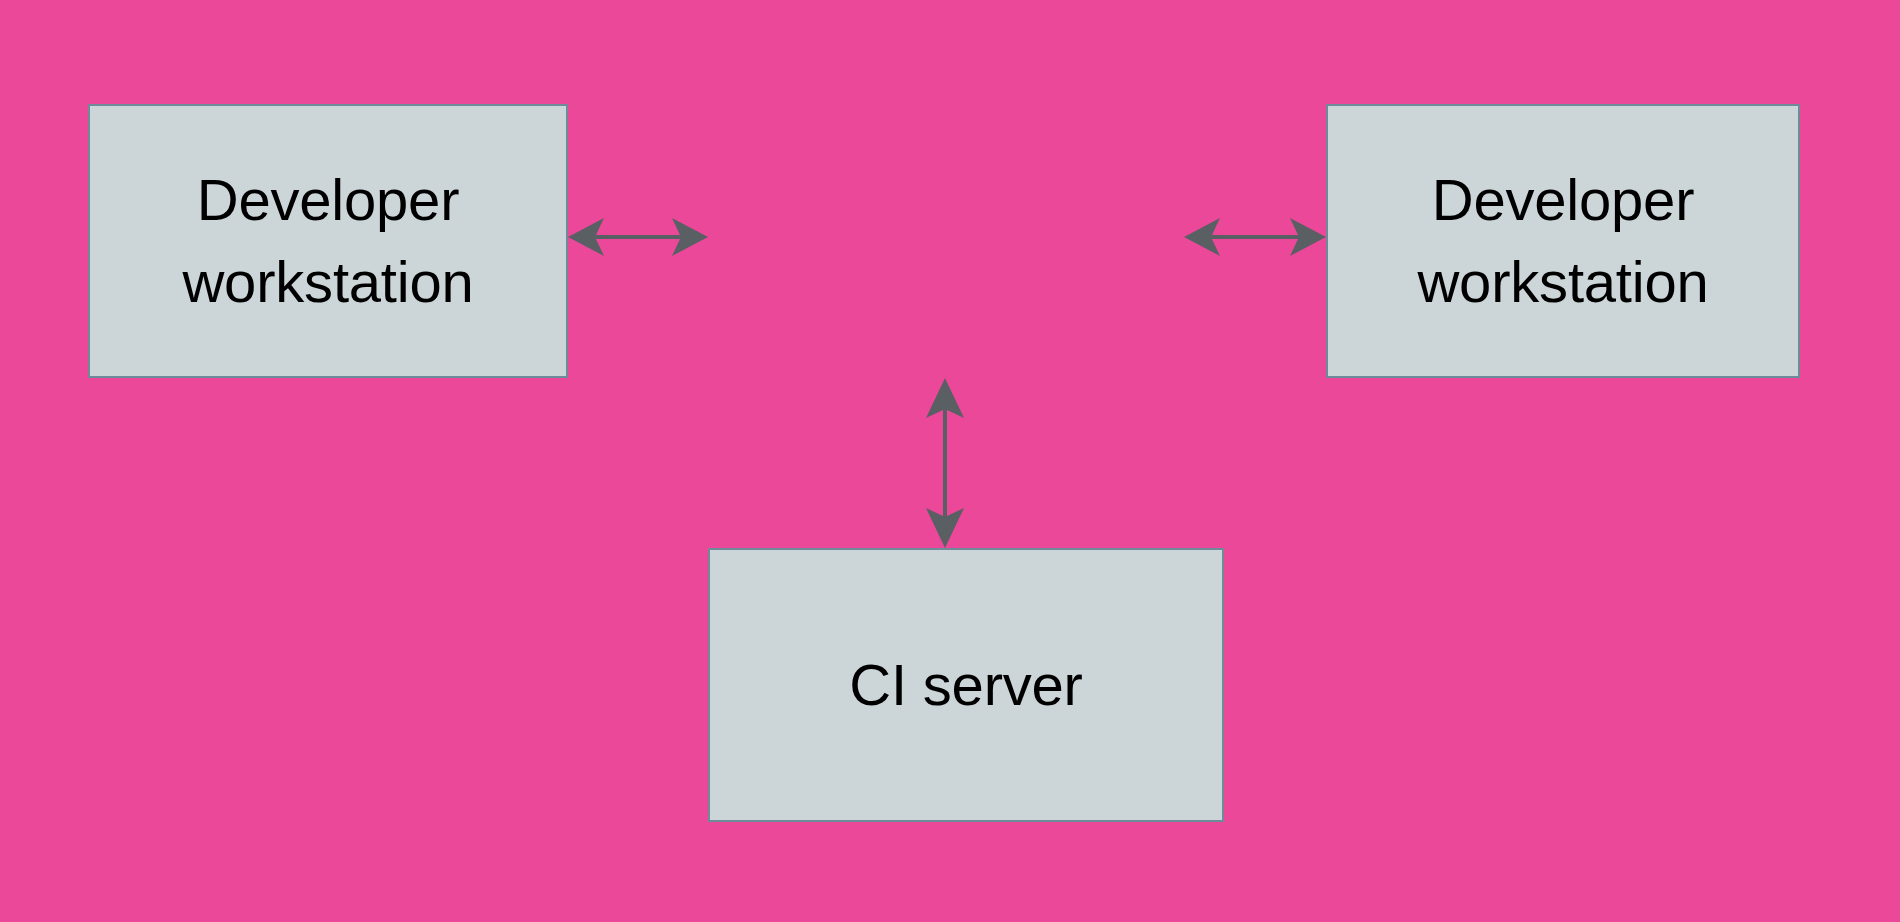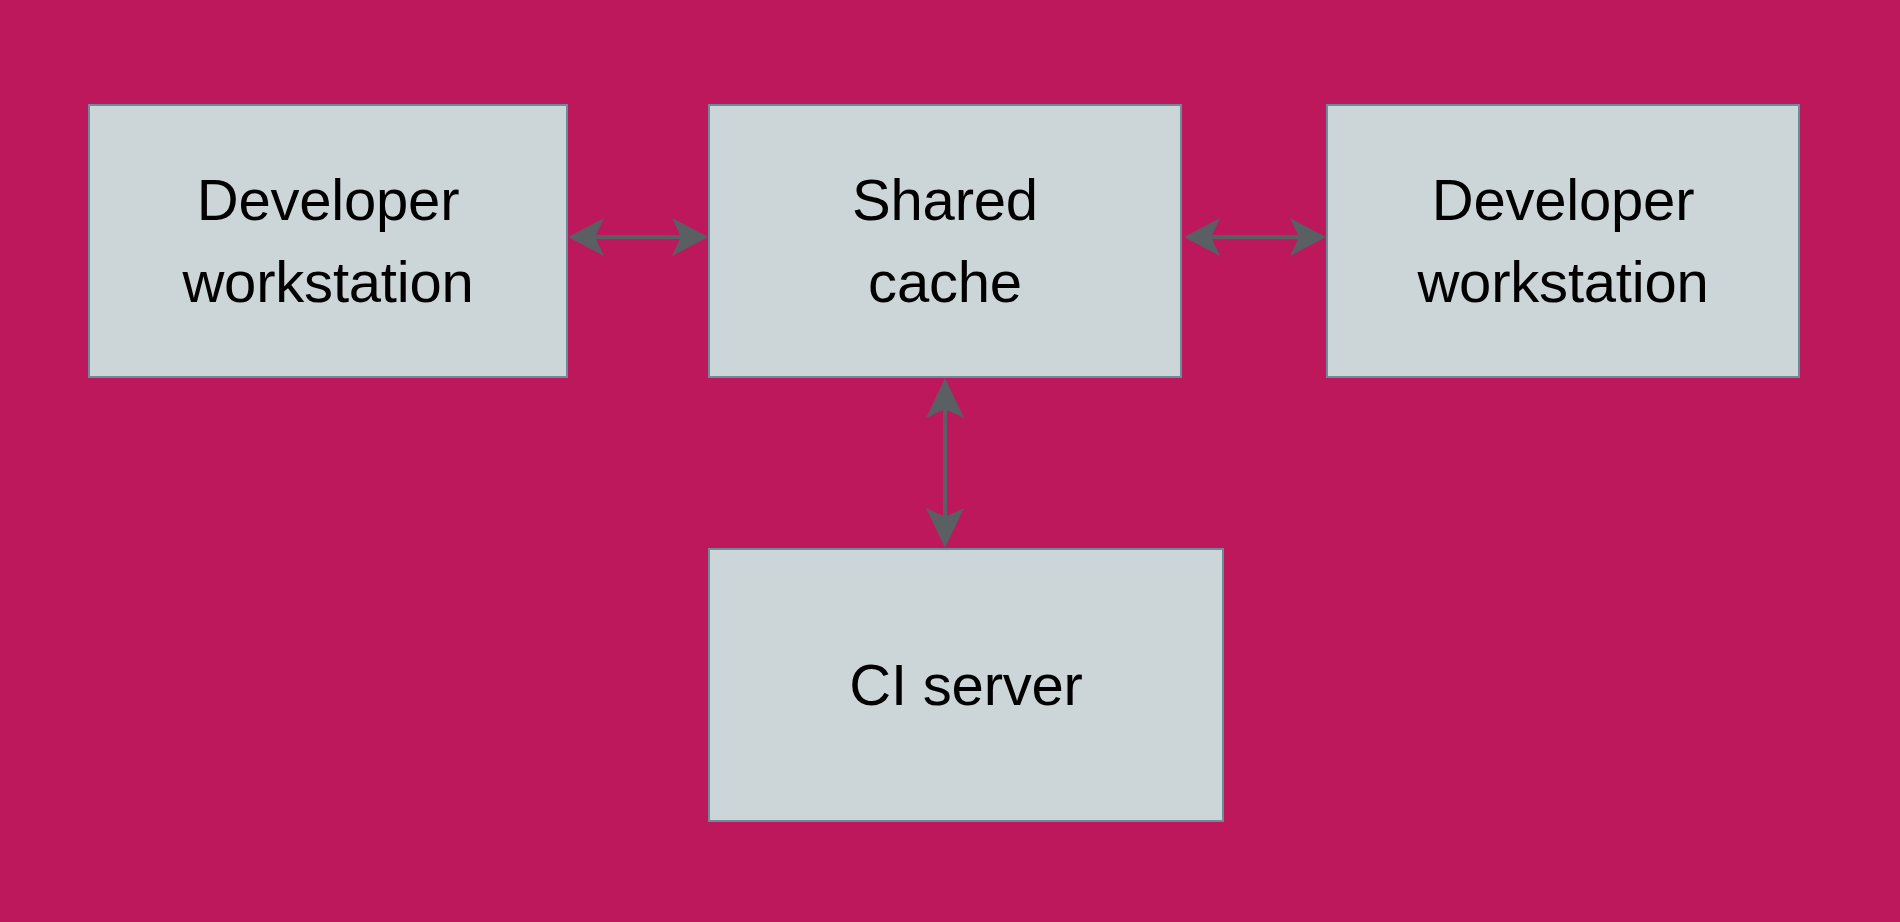--- a/index.html
+++ b/index.html
@@ -8,21 +8,21 @@
     padding: 0;
     background: #ffffff;
   }
   body {
     font-family: "Liberation Sans", sans-serif;
   }
   #canvas {
     position: relative;
     width: 1900px;
     height: 922px;
-    background: #be185d;
+    background: #ec4899;
     overflow: hidden;
   }
   .node {
     position: absolute;
     box-sizing: border-box;
     background: #ccd6d9;
     border: 2px solid #6e8b99;
     display: flex;
     align-items: center;
     justify-content: center;
@@ -53,24 +53,20 @@
 </head>
 <body>
 
 <div id="canvas">
 
   <div class="node" id="node-dev-left">
     <span class="node-label">Developer
 workstation</span>
   </div>
 
-  <div class="node" id="node-cache">
-    <span class="node-label">Shared
-cache</span>
-  </div>
 
   <div class="node" id="node-dev-right">
     <span class="node-label">Developer
 workstation</span>
   </div>
 
   <div class="node" id="node-ci">
     <span class="node-label">CI server</span>
   </div>
 

